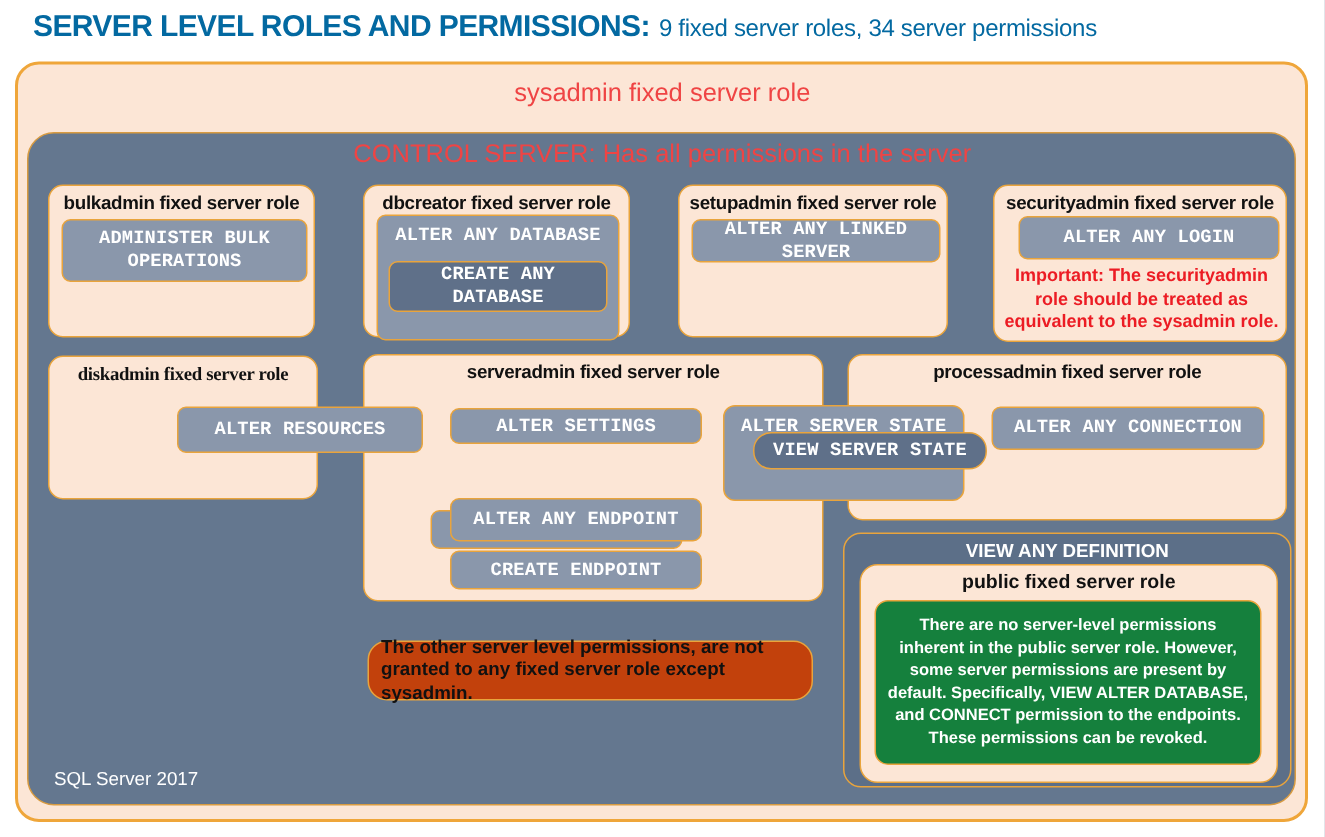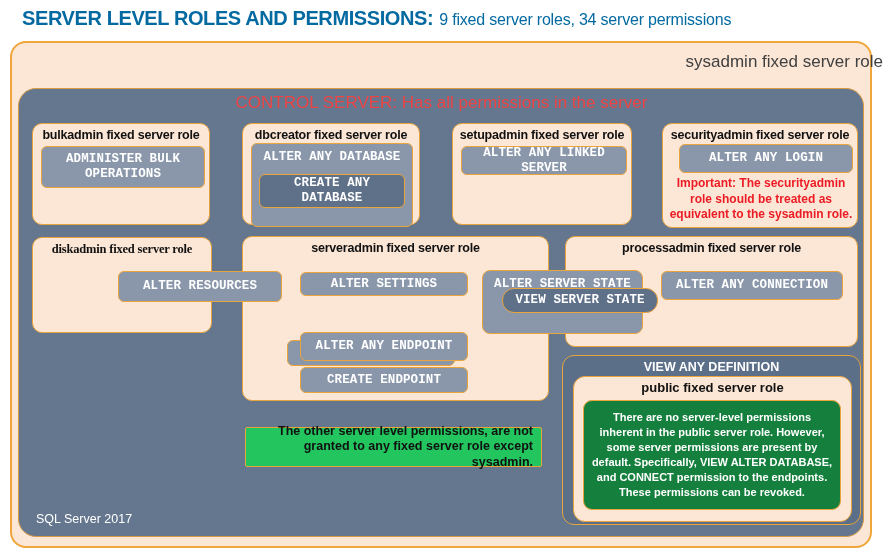--- a/index.html
+++ b/index.html
@@ -9,42 +9,42 @@
     background:#ffffff;
   }
   .abs{position:absolute;box-sizing:border-box;}
   
   #page-title{left:22px;top:7px;white-space:nowrap;color:#0369a1;}
   #page-title .t-bold{font-size:20px;font-weight:bold;letter-spacing:-0.4px;}
   #page-title .t-rest{font-size:16px;font-weight:normal;margin-left:6px;letter-spacing:-0.2px;}
   
   #sysadmin-box{left:10px;top:41px;width:862px;height:507px;background:#fce6d6;
     border:2px solid #efa63a;border-radius:16px;}
-  #sysadmin-label{left:0;top:52px;width:100%;text-align:right;font-size:17px;color:#404040;}
+  #sysadmin-label{left:0;top:52px;width:100%;text-align:center;font-size:17px;color:#ef4444;}
   
   #control-box{left:18px;top:88px;width:846px;height:449px;background:#64778f;
     border:1.5px solid #d89b41;border-radius:18px;}
   #control-heading{left:0;top:93px;width:883px;text-align:center;color:#ef4444;font-size:17px;}
   #footer-label{left:36px;top:512px;color:#ffffff;font-size:12.5px;}
   
   .role-box{background:#fce6d6;border:1.5px solid #e9a43c;border-radius:10px;z-index:2;}
   .role-title{position:absolute;left:0;top:4px;width:100%;text-align:center;
     font-size:12.5px;font-weight:bold;color:#111111;letter-spacing:-0.2px;}
   
   .perm{display:flex;align-items:center;justify-content:center;text-align:center;
     background:#8a97ab;border:1.6px solid #e9a43c;border-radius:6px;
     color:#ffffff;font-weight:bold;font-size:12.5px;line-height:1.2;letter-spacing:0.1px;font-family:Liberation Mono, monospace;}
   .perm.dark{background:#5f7089;}
   
   .float-chip{z-index:6;}
   #securityadmin-note{position:absolute;left:5px;top:52px;width:186px;text-align:center;
     color:#ec1c24;font-weight:bold;font-size:12px;line-height:1.3;}
-  #note-box{left:245px;top:427px;width:297px;height:40px;background:#22c55e;
-    border:1.6px solid #e9a43c;border-radius:2px;z-index:3;
-    display:flex;align-items:center;justify-content:center;text-align:right;
+  #note-box{left:245px;top:427px;width:297px;height:40px;background:#c2410c;
+    border:1.6px solid #e9a43c;border-radius:13px;z-index:3;
+    display:flex;align-items:center;justify-content:center;text-align:left;
     font-size:12.5px;font-weight:bold;color:#111111;line-height:1.25;padding:2px 8px;}
   
   #definition-box{left:562px;top:355px;width:299px;height:170px;background:#5c6f88;
     border:1.6px solid #e9a43c;border-radius:12px;z-index:3;}
   #definition-label{position:absolute;left:0;top:4px;width:100%;text-align:center;
     color:#ffffff;font-weight:bold;font-size:12.5px;}
   #public-box{position:absolute;left:10px;top:20px;width:277px;height:144px;
     background:#fce6d6;border:1.5px solid #e9a43c;border-radius:12px;}
   #public-title{position:absolute;left:0;top:3px;width:100%;text-align:center;
     font-size:13px;font-weight:bold;color:#111111;}

